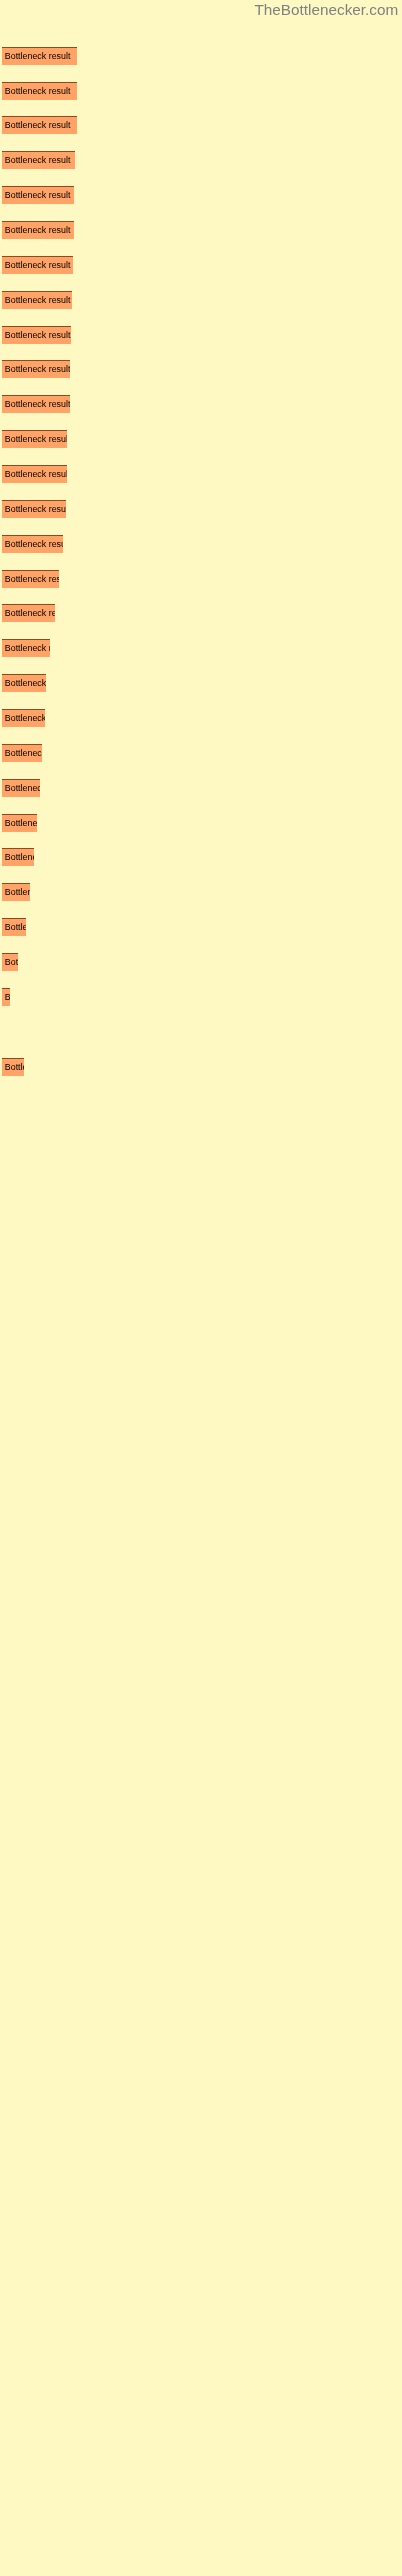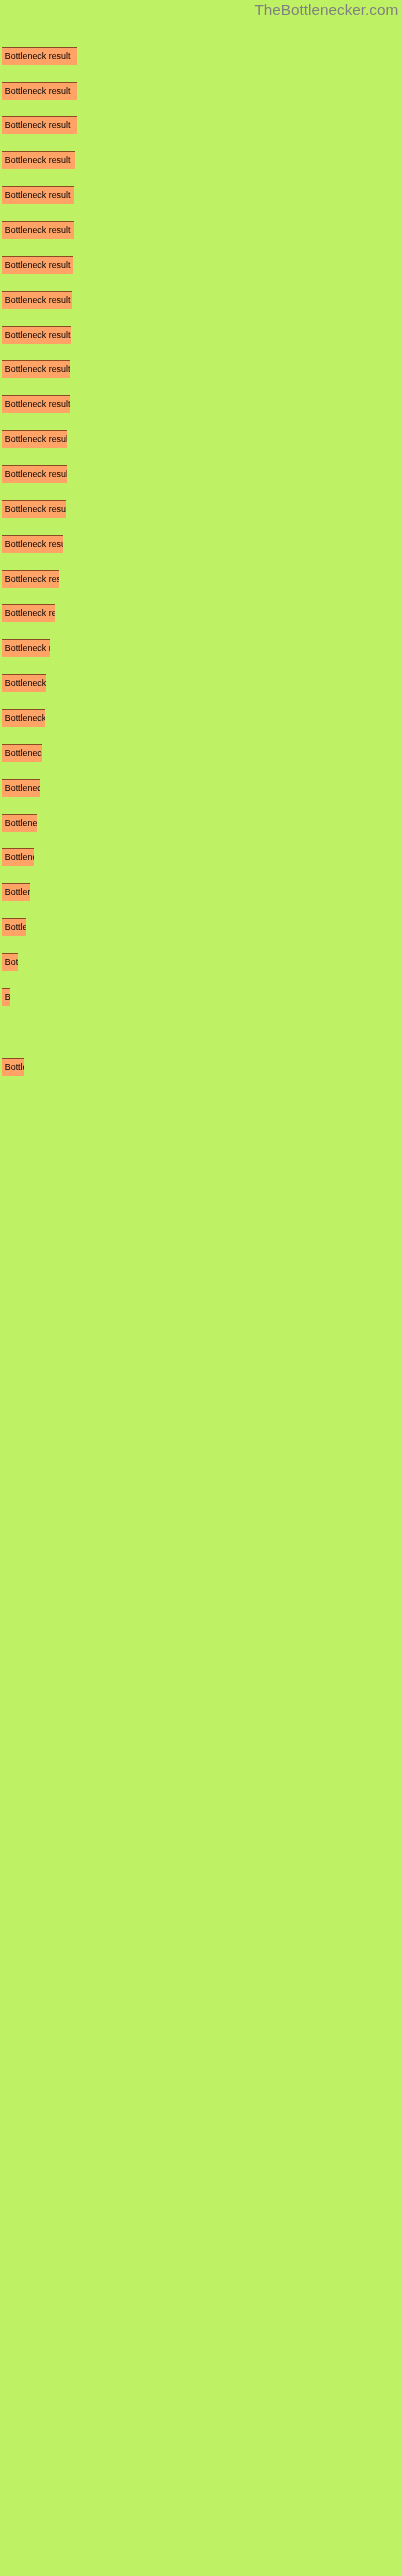--- a/index.html
+++ b/index.html
@@ -5,21 +5,21 @@
   * { margin:0; padding:0; box-sizing:border-box; }
   html, body {
     width:403px; height:2576px;
     background:#000000;
     font-family:"Liberation Sans", sans-serif;
     overflow:hidden;
   }
   #page {
     position:relative;
     width:403px; height:2576px;
-    background:#bef264;
+    background:#fef9c3;
   }
   #site-title {
     position:absolute;
     top:0.8px; right:4.8px;
     font-size:15.3px;
     color:#808080;
     font-family:"Liberation Sans", sans-serif;
     letter-spacing:0px;
     white-space:nowrap;
   }

